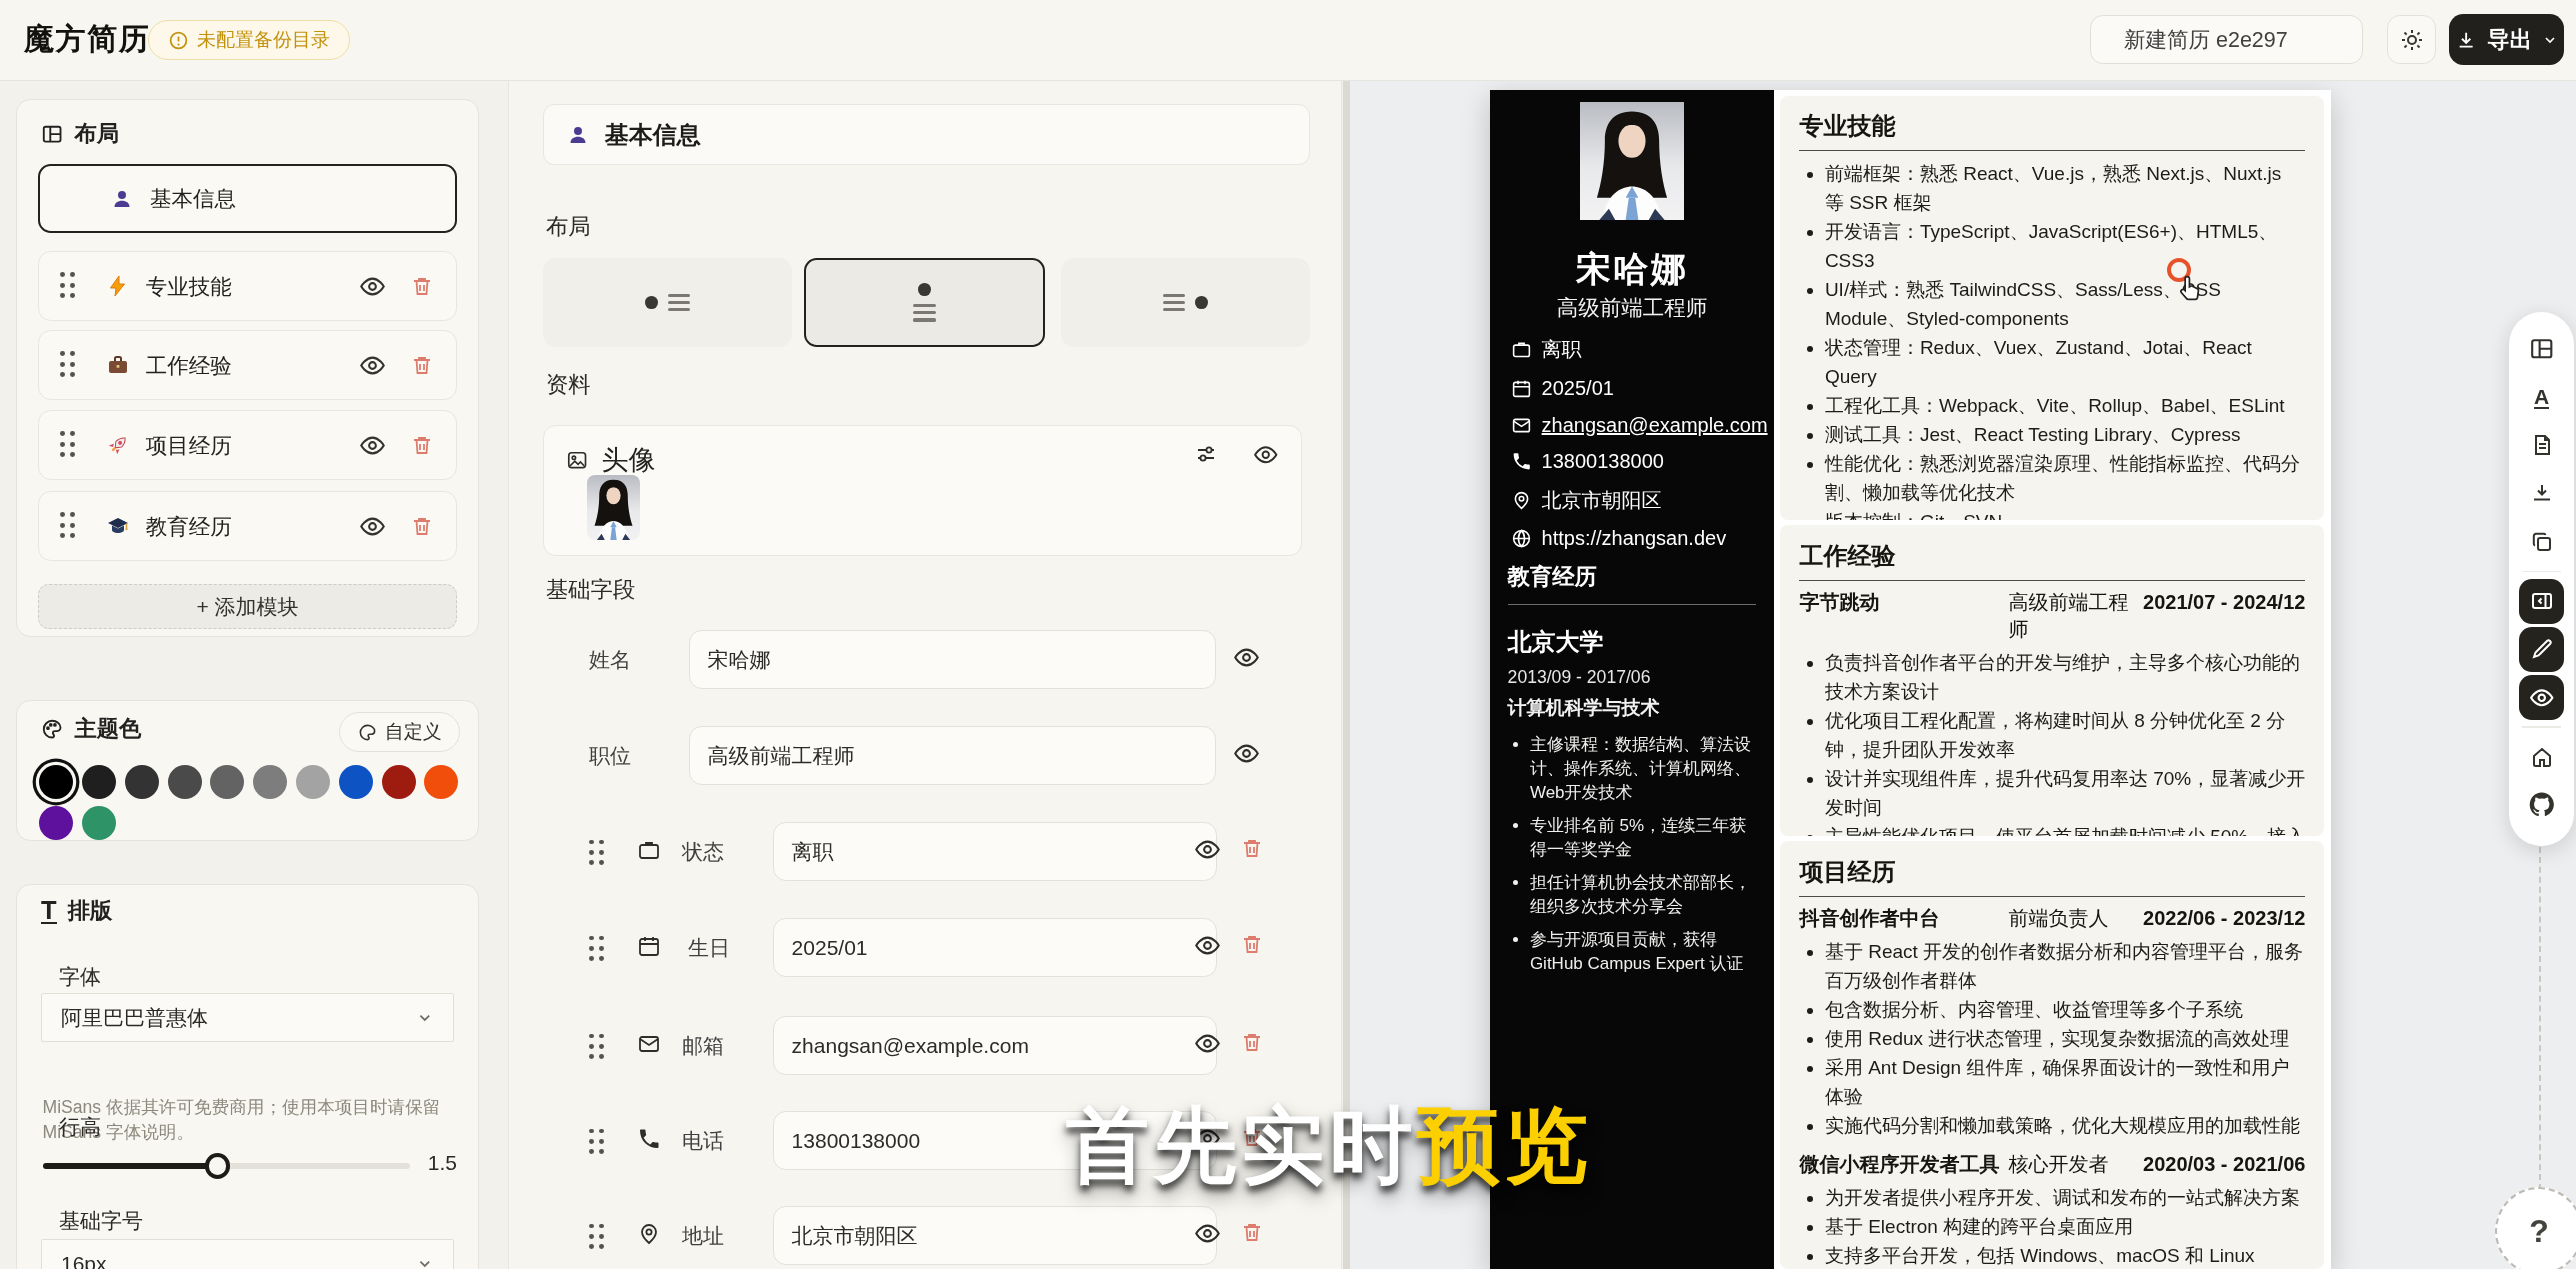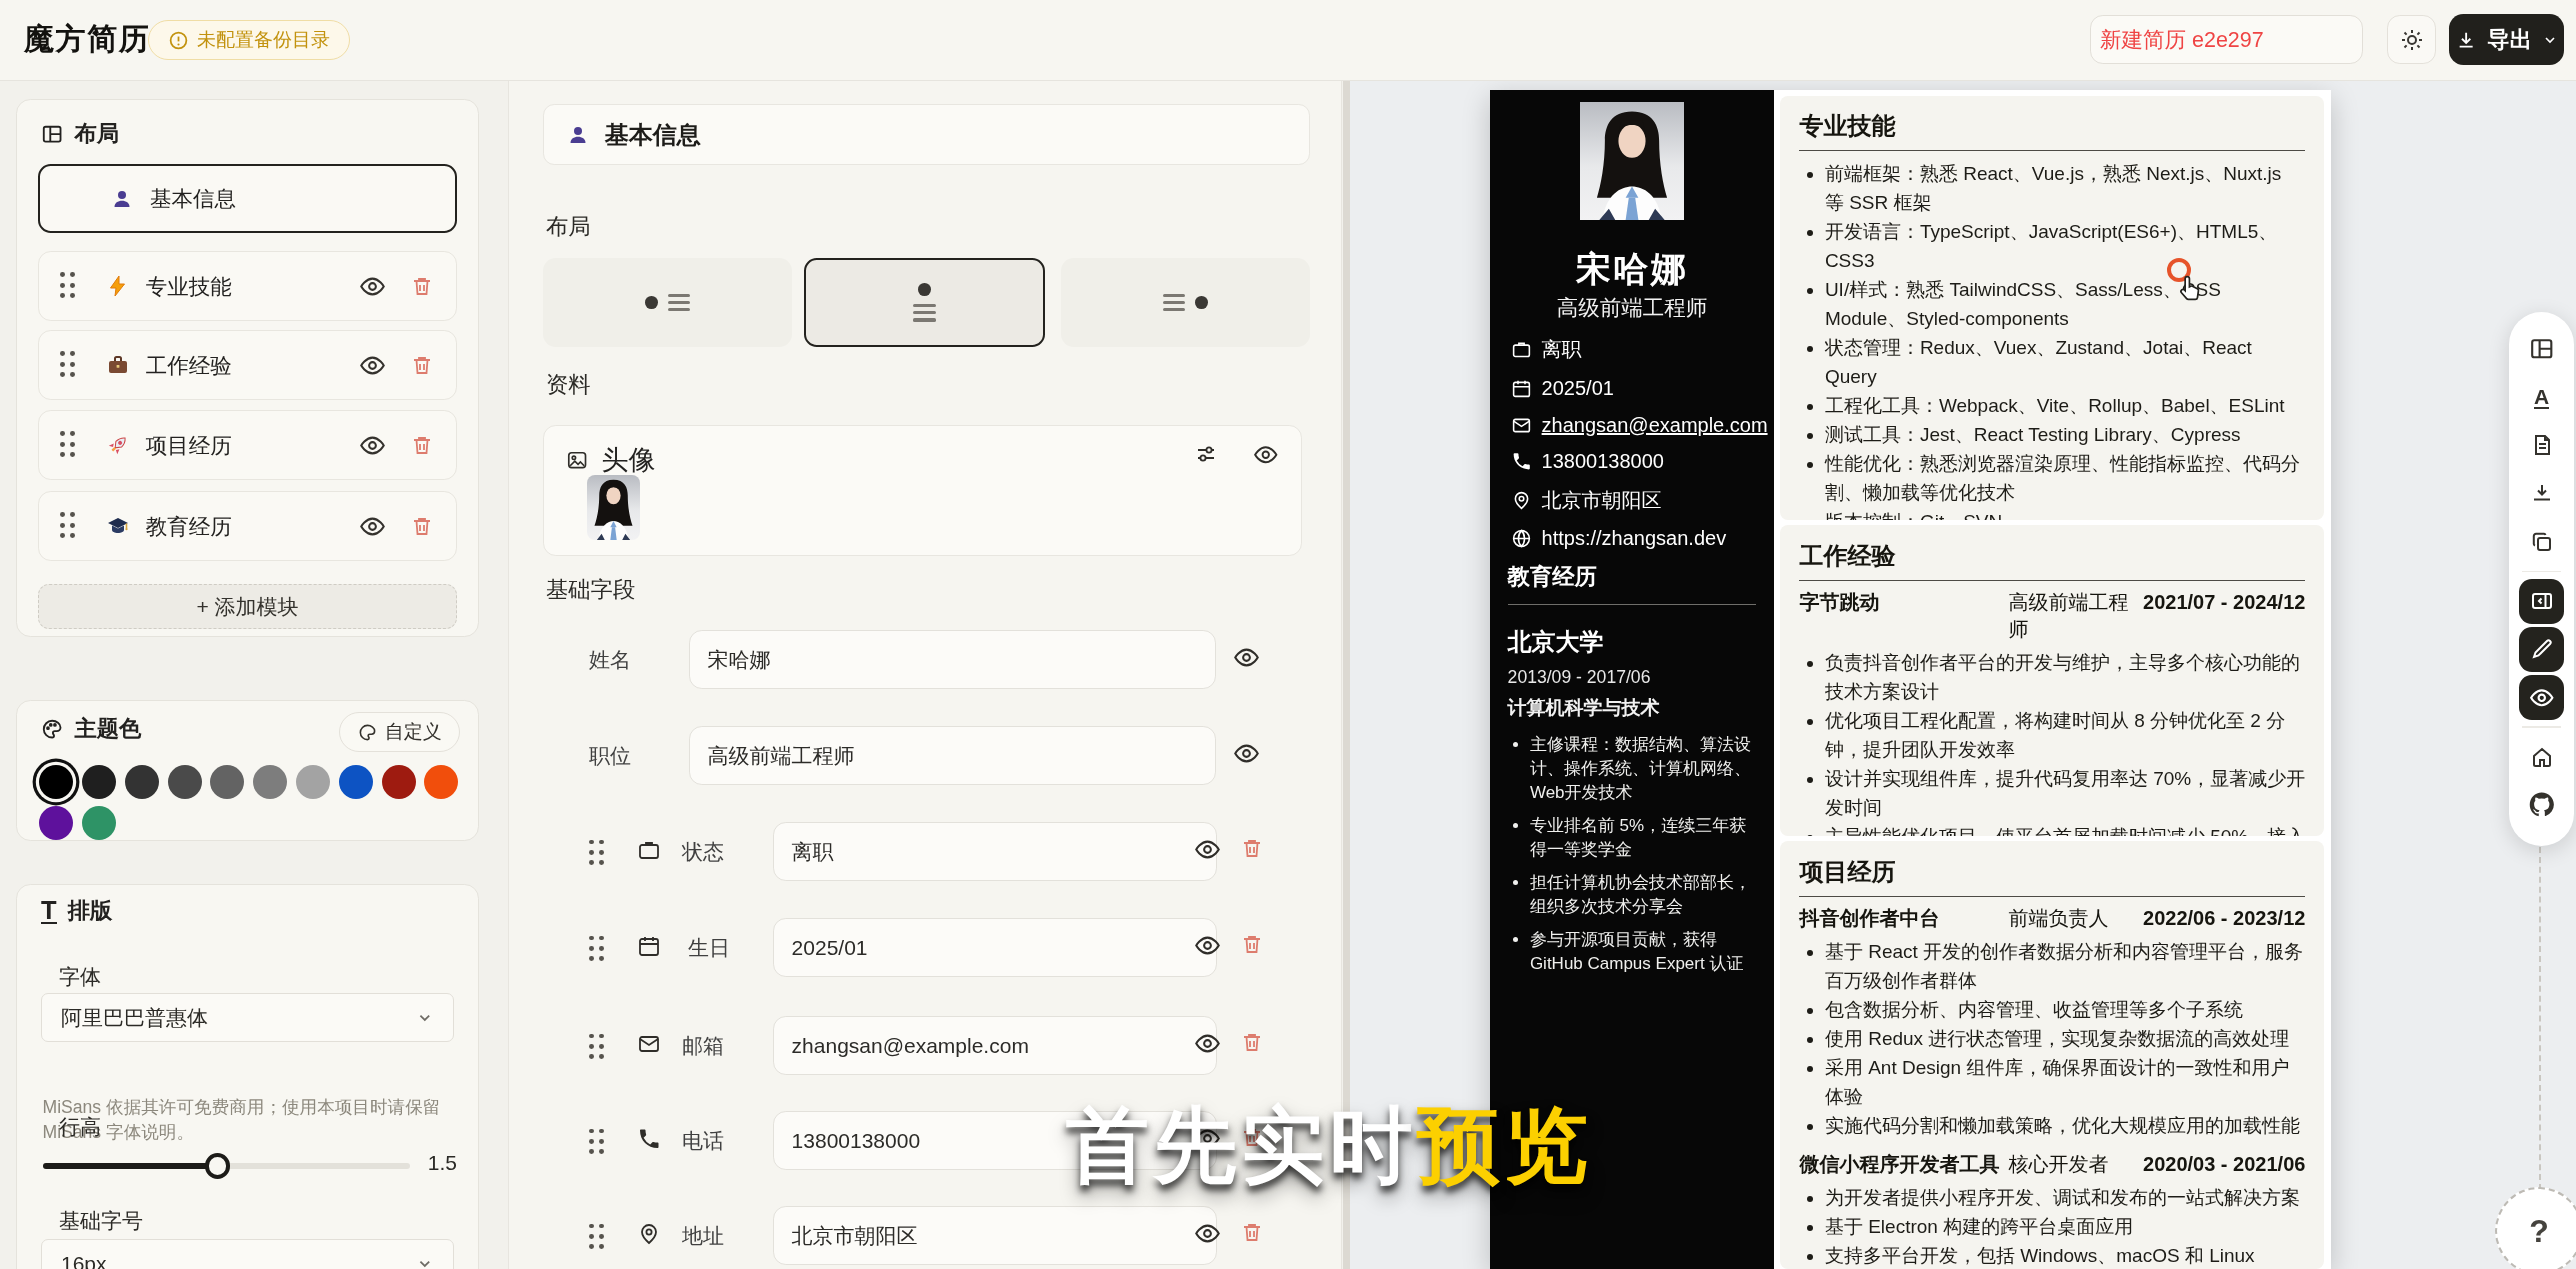--- a/index.html
+++ b/index.html
@@ -5,21 +5,21 @@
   html,body{margin:0;padding:0;background:#d8d7d3;}
   .app{position:relative;width:2576px;height:1269px;overflow:hidden;background:#f2f1ec;
        font-family:"Liberation Sans","DejaVu Sans",sans-serif;color:#2b2a26;}
   svg{display:block;}
   
   .header{position:absolute;left:0;top:0;width:100%;height:80px;background:#f7f6f1;border-bottom:1.6px solid #e6e4de;z-index:10;}
   .logo{position:absolute;left:24px;top:19px;font-size:30px;font-weight:800;color:#13120f;letter-spacing:1.6px;}
   .badge{position:absolute;left:148px;top:20px;height:40px;display:flex;align-items:center;gap:8px;padding:0 19px;
          border:1.6px solid #f0dda5;background:#fdf8ea;border-radius:797px;color:#c2920e;font-size:19px;box-sizing:border-box;}
   .titlebox{position:absolute;left:2090px;top:15px;width:273px;height:49px;border:1.6px solid #e2dfd8;border-radius:12.8px;
-            background:#fbfaf6;display:flex;align-items:center;padding:0 9px;font-size:21.5px;color:#ef4444;box-sizing:border-box;}
+            background:#fbfaf6;display:flex;align-items:center;padding:0 33px;font-size:21.5px;color:#404040;box-sizing:border-box;}
   .sunbtn{position:absolute;left:2387px;top:15px;width:49px;height:49px;border:1.6px solid #e4e1da;border-radius:12.8px;
           background:#faf9f5;display:flex;align-items:center;justify-content:center;box-sizing:border-box;}
   .exportbtn{position:absolute;left:2449px;top:14.4px;width:115px;height:51px;background:#21201c;color:#fff;border-radius:14.4px;
              display:flex;align-items:center;justify-content:center;gap:9.6px;font-size:22.3px;font-weight:600;}
   
   .scard{position:absolute;left:16px;width:463px;background:#f8f7f2;border:1.6px solid #e5e3dc;border-radius:14.4px;box-sizing:border-box;}
   .scard-title{position:absolute;left:24px;display:flex;align-items:center;gap:11.2px;font-size:22.3px;font-weight:700;color:#232220;}
   .modrow{position:absolute;left:21px;right:21px;height:70px;border:1.6px solid #e8e6df;border-radius:12.8px;background:#faf9f4;
           display:flex;align-items:center;box-sizing:border-box;}
   .modrow.selected{border:2.4px solid #23221e;height:69px;}
@@ -31,21 +31,21 @@
   .dots{display:grid;grid-template-columns:6.4px 6.4px;grid-auto-rows:6.4px;gap:4px;}
   .dots i{width:4.8px;height:4.8px;border-radius:50%;background:#56534d;}
   .addmod{position:absolute;left:21px;right:21px;height:45px;border:1.6px dashed #cfccc4;border-radius:11.2px;background:#edebe5;
           display:flex;align-items:center;justify-content:center;font-size:21px;color:#34322d;box-sizing:border-box;}
   .pill{position:absolute;right:17.6px;top:11.2px;height:40px;display:flex;align-items:center;gap:8px;padding:0 17.6px;
         border:1.6px solid #e4e1da;border-radius:797px;background:#faf9f4;font-size:19px;color:#34322d;box-sizing:border-box;}
   .swatches{position:absolute;left:22.3px;display:flex;gap:8.8px;}
   .sw{width:34px;height:34px;border-radius:50%;}
   .sw.sel{box-shadow:0 0 0 3.2px #f8f7f2,0 0 0 6.4px #111;}
   .flabel-s{position:absolute;left:42px;font-size:21px;color:#2b2a26;}
-  .select{position:absolute;left:24px;right:24px;height:49px;border:1.6px solid #e2dfd8;border-radius:7px;background:#fbfaf6;
+  .select{position:absolute;left:24px;right:24px;height:49px;border:1.6px solid #e2dfd8;border-radius:2px;background:#fbfaf6;
           display:flex;align-items:center;justify-content:space-between;padding:0 19px;font-size:21px;color:#2b2a26;box-sizing:border-box;}
   .note{position:absolute;left:25.5px;right:24px;font-size:17.6px;line-height:25px;color:#8c887d;}
   .slider{position:absolute;left:25.5px;top:0;width:367px;height:6.4px;border-radius:3.2px;background:#e3e1da;}
   .slider .fill{position:absolute;left:0;top:0;height:6.4px;width:174px;border-radius:3.2px;background:#1c1b18;}
   .slider .knob{position:absolute;left:162px;top:-9.6px;width:25.5px;height:25.5px;border-radius:50%;background:#f8f7f2;border:4.8px solid #1c1b18;box-sizing:border-box;}
   .sliderval{position:absolute;right:21px;font-size:21px;color:#2b2a26;}
   
   .editor{position:absolute;left:508px;top:80px;width:834px;height:1189px;background:#f6f5f0;
           border-left:1.6px solid #e7e5df;border-right:1.6px solid #e7e5df;box-sizing:border-box;}
   .scrollstrip{position:absolute;left:1343px;top:80px;width:7.2px;height:1189px;background:#dcd9d2;}

